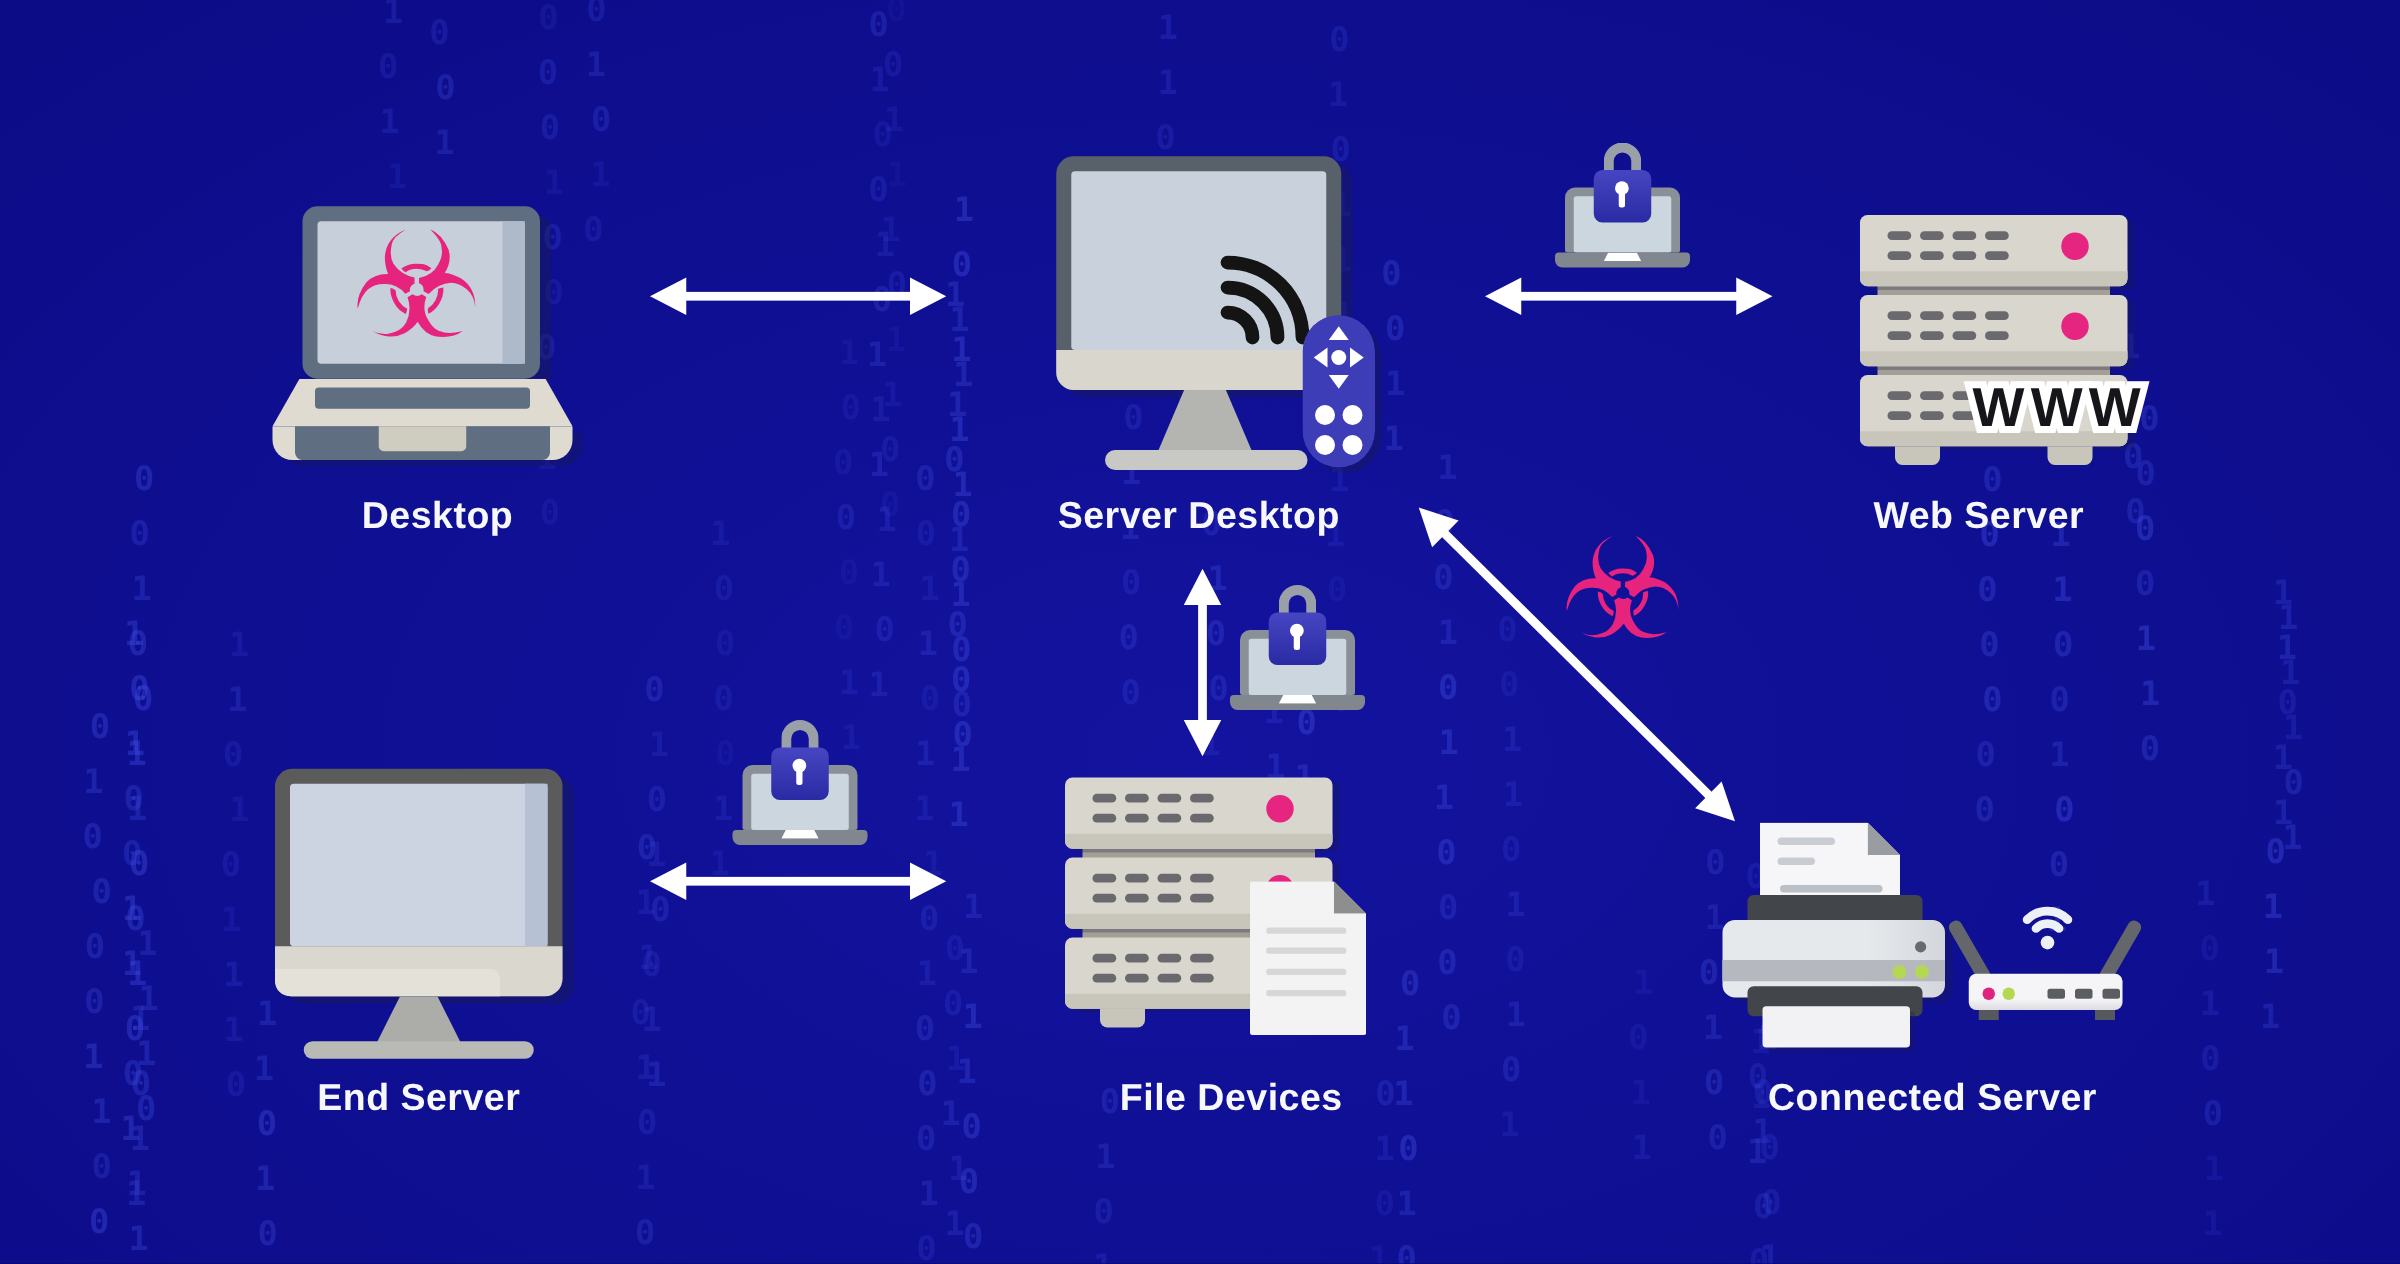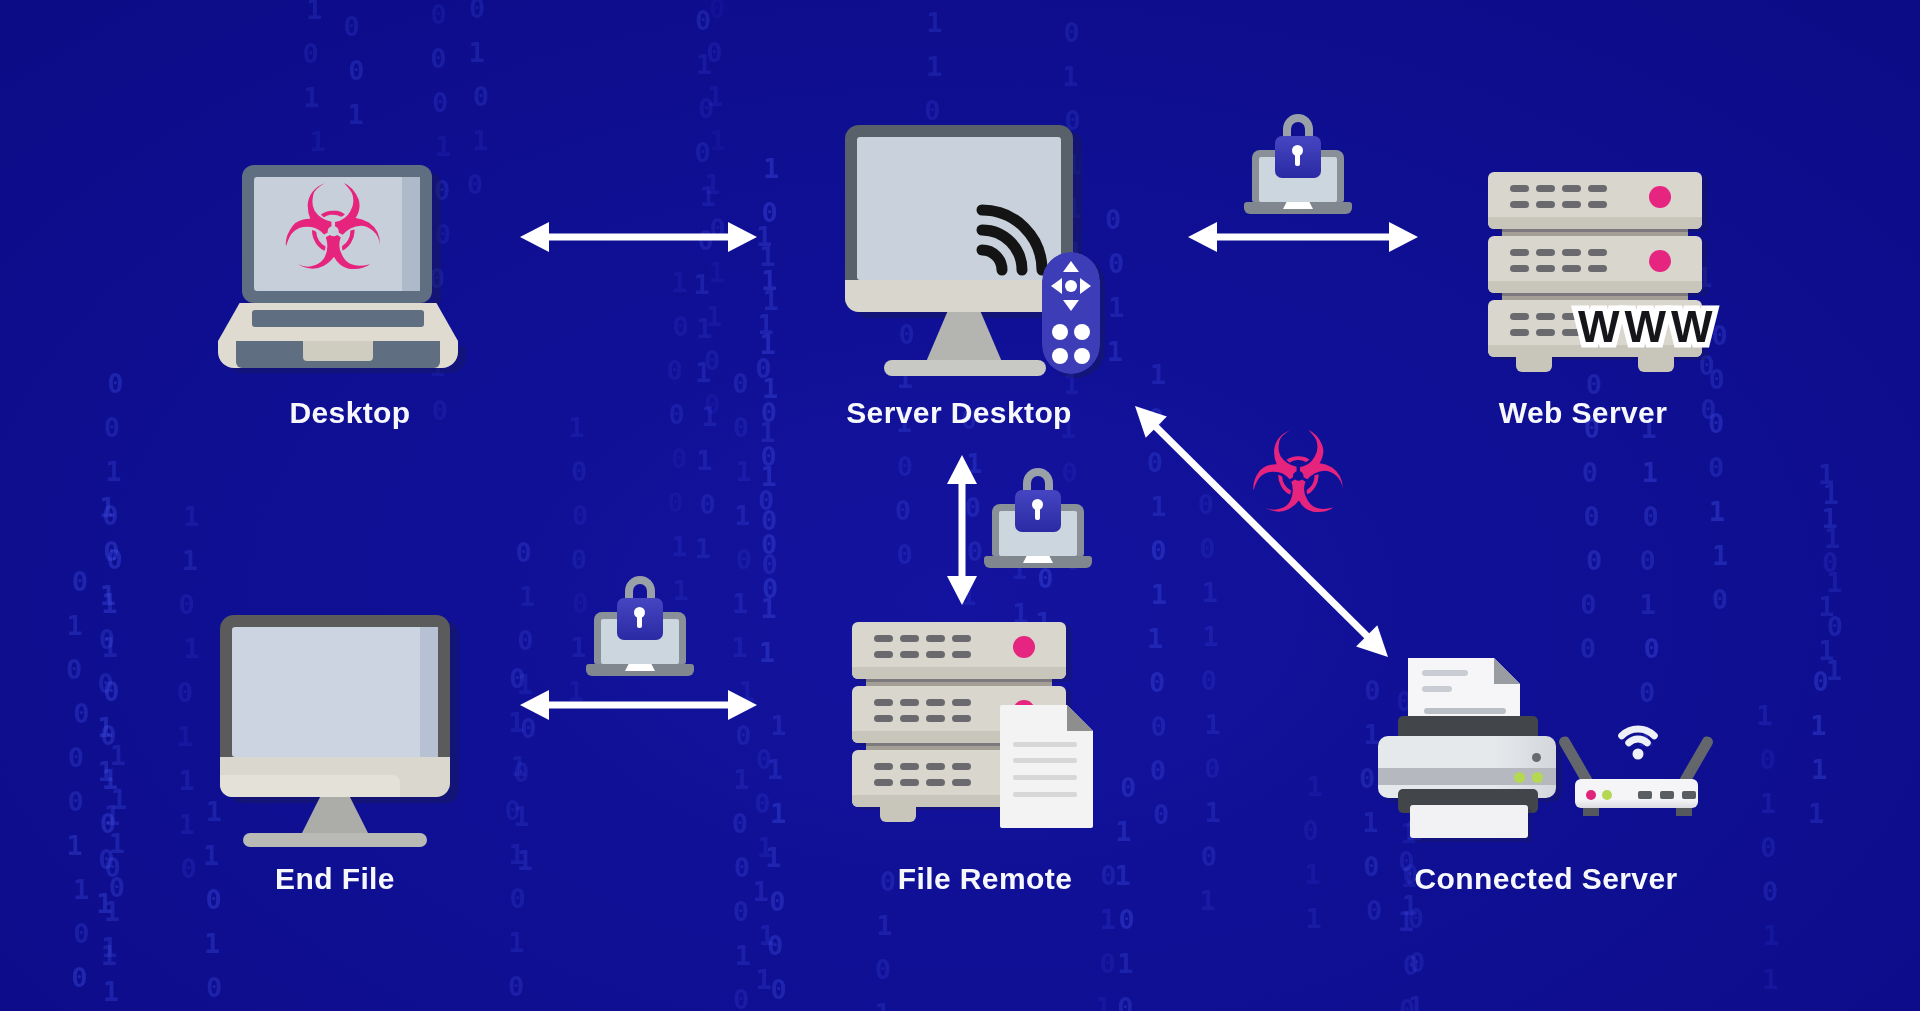--- a/index.html
+++ b/index.html
@@ -596,21 +596,21 @@
   <div>
     <div>
       <div class="a mon-body" style="left:220px;top:615px;width:230px;height:182px;background:#5b5b5b"></div>
       <div class="a mon-screen" style="left:232px;top:627px;width:206px;height:130px;background:#cbd4e0"></div>
       <div class="a" style="left:420px;top:627px;width:18px;height:130px;background:#b6c2d4"></div>
       <div class="a mon-chin" style="left:220px;top:757px;width:230px;height:40px;background:#dad7ce"></div>
       <div class="a" style="left:220px;top:775px;width:180px;height:22px;background:#e4e1d8;border-radius:0 8px 0 12px"></div>
       <div class="a mon-stand" style="left:301px;top:797px;width:68px;height:38px;background:#acaca8"></div>
       <div class="a mon-base" style="left:243px;top:833px;width:184px;height:14px;background:#b9b9b5"></div>
     </div>
-    <div class="node-label" style="left:335px;top:862px">End File</div>
+    <div class="node-label" style="left:335px;top:862px">End Server</div>
   </div>
 
   <div>
     <div class="server" style="left:852px;top:622px">
       <div class="srv-connector"></div>
       <div class="srv-unit" style="top:0">
         <div class="vents v1">
             <i></i>
             <i></i>
             <i></i>
@@ -658,21 +658,21 @@
       <div class="srv-foot" style="left:150px"></div>
     </div>
     <div>
       <div class="a doc" style="box-shadow:5px 4px 0 rgba(25,28,70,.25)"></div>
       <div class="a doc-fold"></div>
       <div class="doc-line" style="left:1013px;top:742px;width:64px"></div>
       <div class="doc-line" style="left:1013px;top:758px;width:64px"></div>
       <div class="doc-line" style="left:1013px;top:775px;width:64px"></div>
       <div class="doc-line" style="left:1013px;top:792px;width:64px"></div>
     </div>
-    <div class="node-label" style="left:985px;top:862px">File Remote</div>
+    <div class="node-label" style="left:985px;top:862px">File Devices</div>
   </div>
 
   <div>
     <div>
       <div class="a prn-paper"></div>
       <div class="a prn-fold"></div>
       <div class="prn-line" style="left:1422px;top:670px;width:46px;background:#c9cdd3"></div>
       <div class="prn-line" style="left:1422px;top:686px;width:30px;background:#c9cdd3"></div>
       <div class="prn-line" style="left:1424px;top:708px;width:82px;background:#bbc0c7"></div>
       <div class="a prn-slot"></div>

